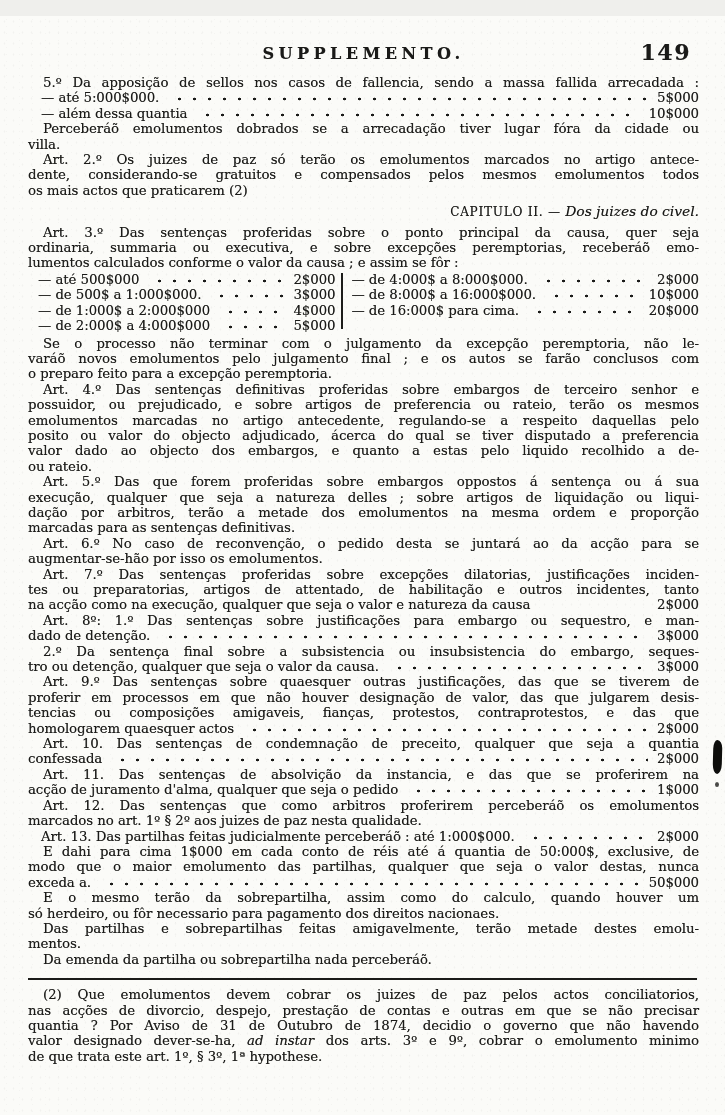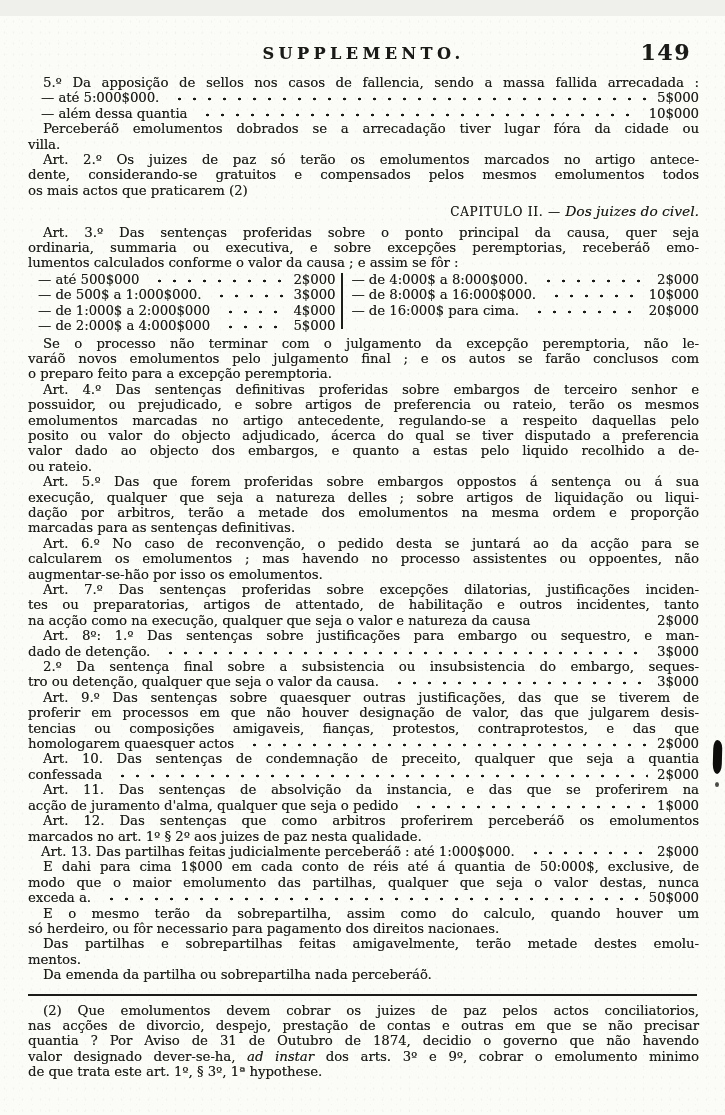--- a/index.html
+++ b/index.html
@@ -144,21 +144,20 @@
       <div class="line just">possuidor, ou prejudicado, e sobre artigos de preferencia ou rateio, terão os mesmos</div>
       <div class="line just">emolumentos marcadas no artigo antecedente, regulando-se a respeito daquellas pelo</div>
       <div class="line just">posito ou valor do objecto adjudicado, ácerca do qual se tiver disputado a preferencia</div>
       <div class="line just">valor dado ao objecto dos embargos, e quanto a estas pelo liquido recolhido a de-</div>
       <div class="line">ou rateio.</div>
       <div class="line just ind">Art. 5.º Das que forem proferidas sobre embargos oppostos á sentença ou á sua</div>
       <div class="line just">execução, qualquer que seja a natureza delles ; sobre artigos de liquidação ou liqui-</div>
       <div class="line just">dação por arbitros, terão a metade dos emolumentos na mesma ordem e proporção</div>
       <div class="line">marcadas para as sentenças definitivas.</div>
       <div class="line just ind">Art. 6.º No caso de reconvenção, o pedido desta se juntará ao da acção para se</div>
-      <div class="line just">calcularem os emolumentos ; mas havendo no processo assistentes ou oppoentes, não</div>
       <div class="line">augmentar-se-hão por isso os emolumentos.</div>
       <div class="line just ind">Art. 7.º Das sentenças proferidas sobre excepções dilatorias, justificações inciden-</div>
       <div class="line just">tes ou preparatorias, artigos de attentado, de habilitação e outros incidentes, tanto</div>
       <div class="leader">
         <span class="lab">na acção como na execução, qualquer que seja o valor e natureza da causa</span>
         <span class="gap"></span>
         <span class="amt">2$000</span>
       </div>
       <div class="line just ind">Art. 8º: 1.º Das sentenças sobre justificações para embargo ou sequestro, e man-</div>
       <div class="leader">

